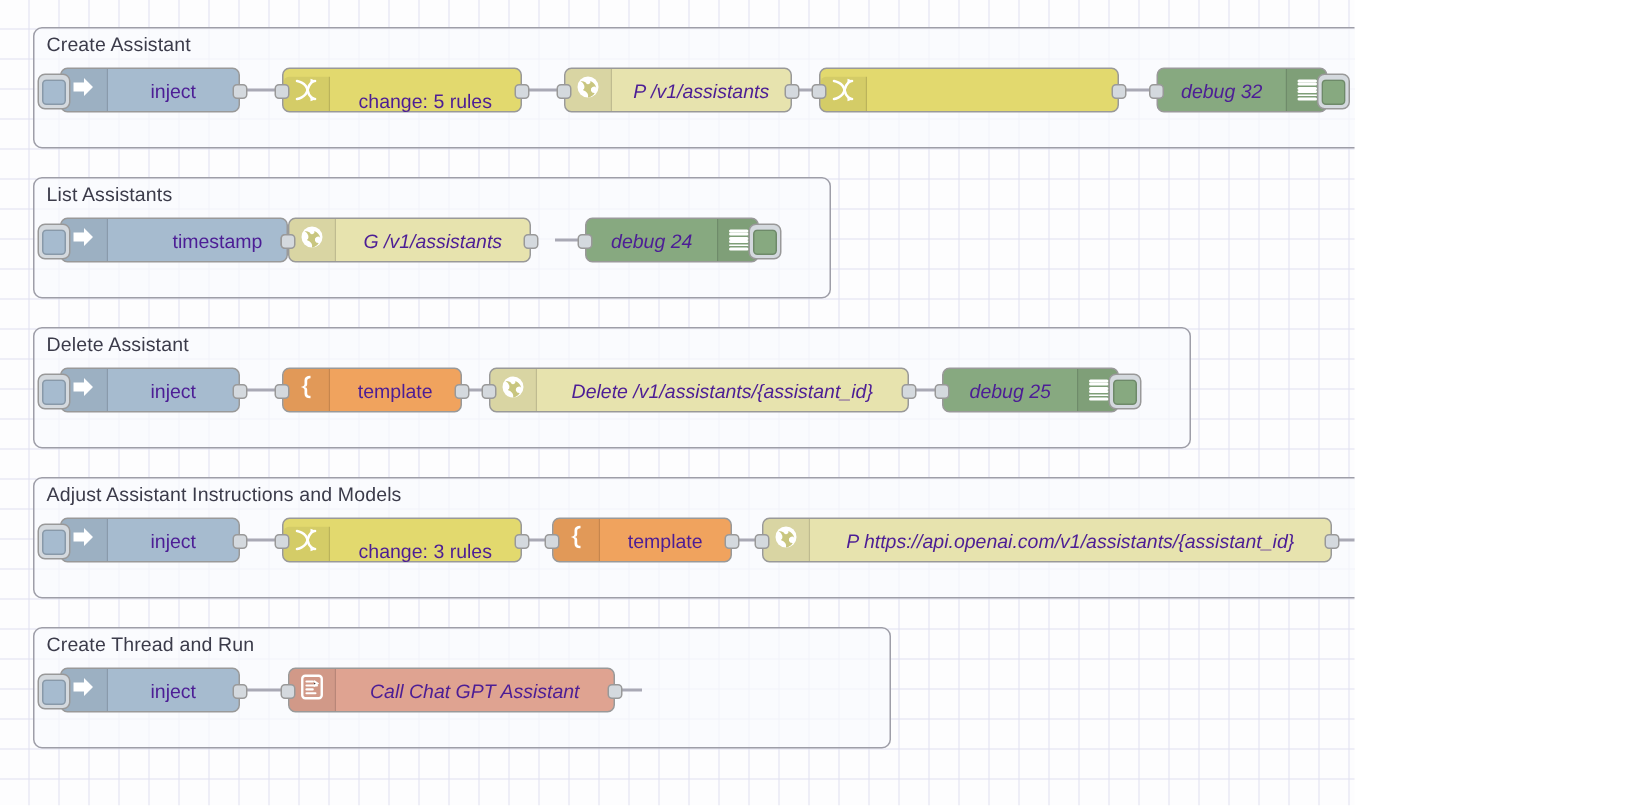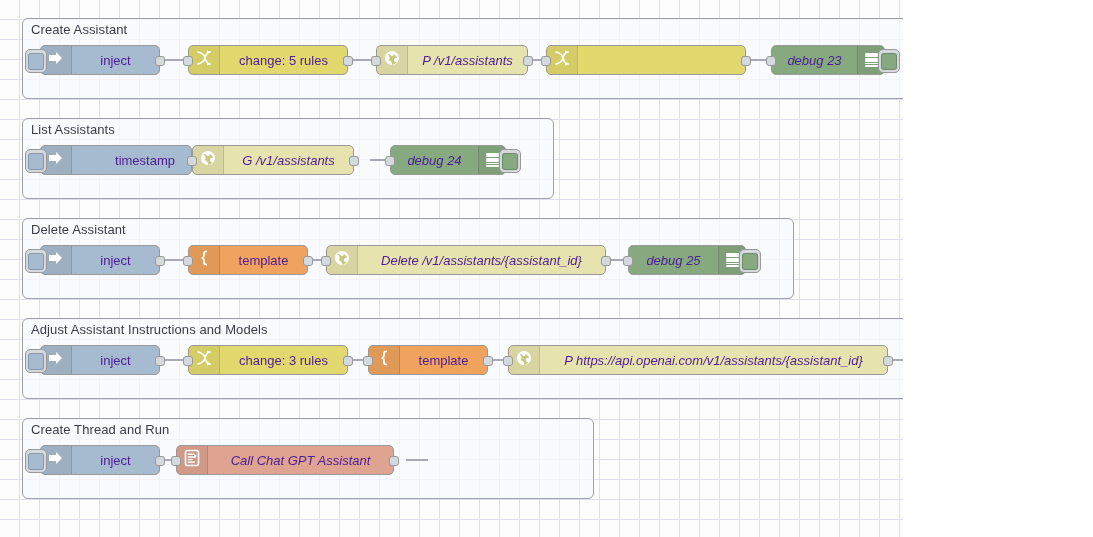--- a/index.html
+++ b/index.html
@@ -83,21 +83,21 @@
     display: flex;
     align-items: center;
     justify-content: center;
     border-left: 1px solid rgba(0,0,0,0.12);
     border-radius: 0 4px 4px 0;
     background: rgba(0,0,0,0.06);
   }
 
   
   .c-inject { background: #a6bbcf; }
-  .c-change { background: #e2d96e; }
+  .c-change { background: #e2d96e; align-items: flex-end; }
   .c-http   { background: #e7e3ae; }
   .c-tmpl   { background: #f0a35e; }
   .c-debug  { background: #87a980; }
   .c-chat   { background: #dfa391; }
 
   
   .btn-left, .btn-right {
     position: absolute;
     top: 3px;
     width: 22px;
@@ -218,21 +218,21 @@
               <path d="M3 15 C3 15, 9 14, 10 9 C11 4, 14 3, 15 3"></path>
             </g>
             <path d="M12 1.5 L16 3 L12 4.8 z" fill="#ffffff"></path>
             <path d="M12 13.2 L16 15 L12 16.5 z" fill="#ffffff"></path>
           </svg></span>
       </div>
       <div class="port port-in"></div>
       <div class="port port-out"></div>
     </div>
     <div class="node c-debug" style="left: 771px; top: 45px; width: 114px;">
-      <div class="node-label ital">debug 23</div>
+      <div class="node-label ital">debug 32</div>
       <div class="icon-tray-right">
         <span class="dbg-lines">
           <i></i>
           <i></i>
           <i></i>
           <i></i>
           <i></i>
           <i></i>
         </span>
       </div>
@@ -424,21 +424,21 @@
         <span class="ic"><svg width="18" height="18" viewBox="0 0 18 18">
             <path d="M2 6 h7 V3 l6 6 l-6 6 v-3 H2 z" fill="#ffffff"></path>
           </svg></span>
       </div>
       <div class="node-label">inject</div>
       <div class="port port-out"></div>
       <div class="btn-left">
         <div class="btn-inner"></div>
       </div>
     </div>
-    <div class="node c-chat" style="left: 176px; top: 445px; width: 218px;">
+    <div class="node c-chat" style="left: 192px; top: 445px; width: 218px;">
       <div class="icon-tray">
         <span class="ic"><svg width="18" height="18" viewBox="0 0 18 18">
             <rect x="2.5" y="1.5" width="13" height="15" rx="2" fill="none" stroke="#ffffff" stroke-width="1.6"></rect>
             <g stroke="#ffffff" stroke-width="1.4" stroke-linecap="round">
               <path d="M5.3 5.3 h4.2"></path>
               <path d="M5.3 8 h7"></path>
               <path d="M5.3 10.6 h4.2"></path>
               <path d="M5.3 13.2 h6"></path>
               <path d="M10.6 5.3 l2 1.4 l-2 1.4"></path>
             </g>

